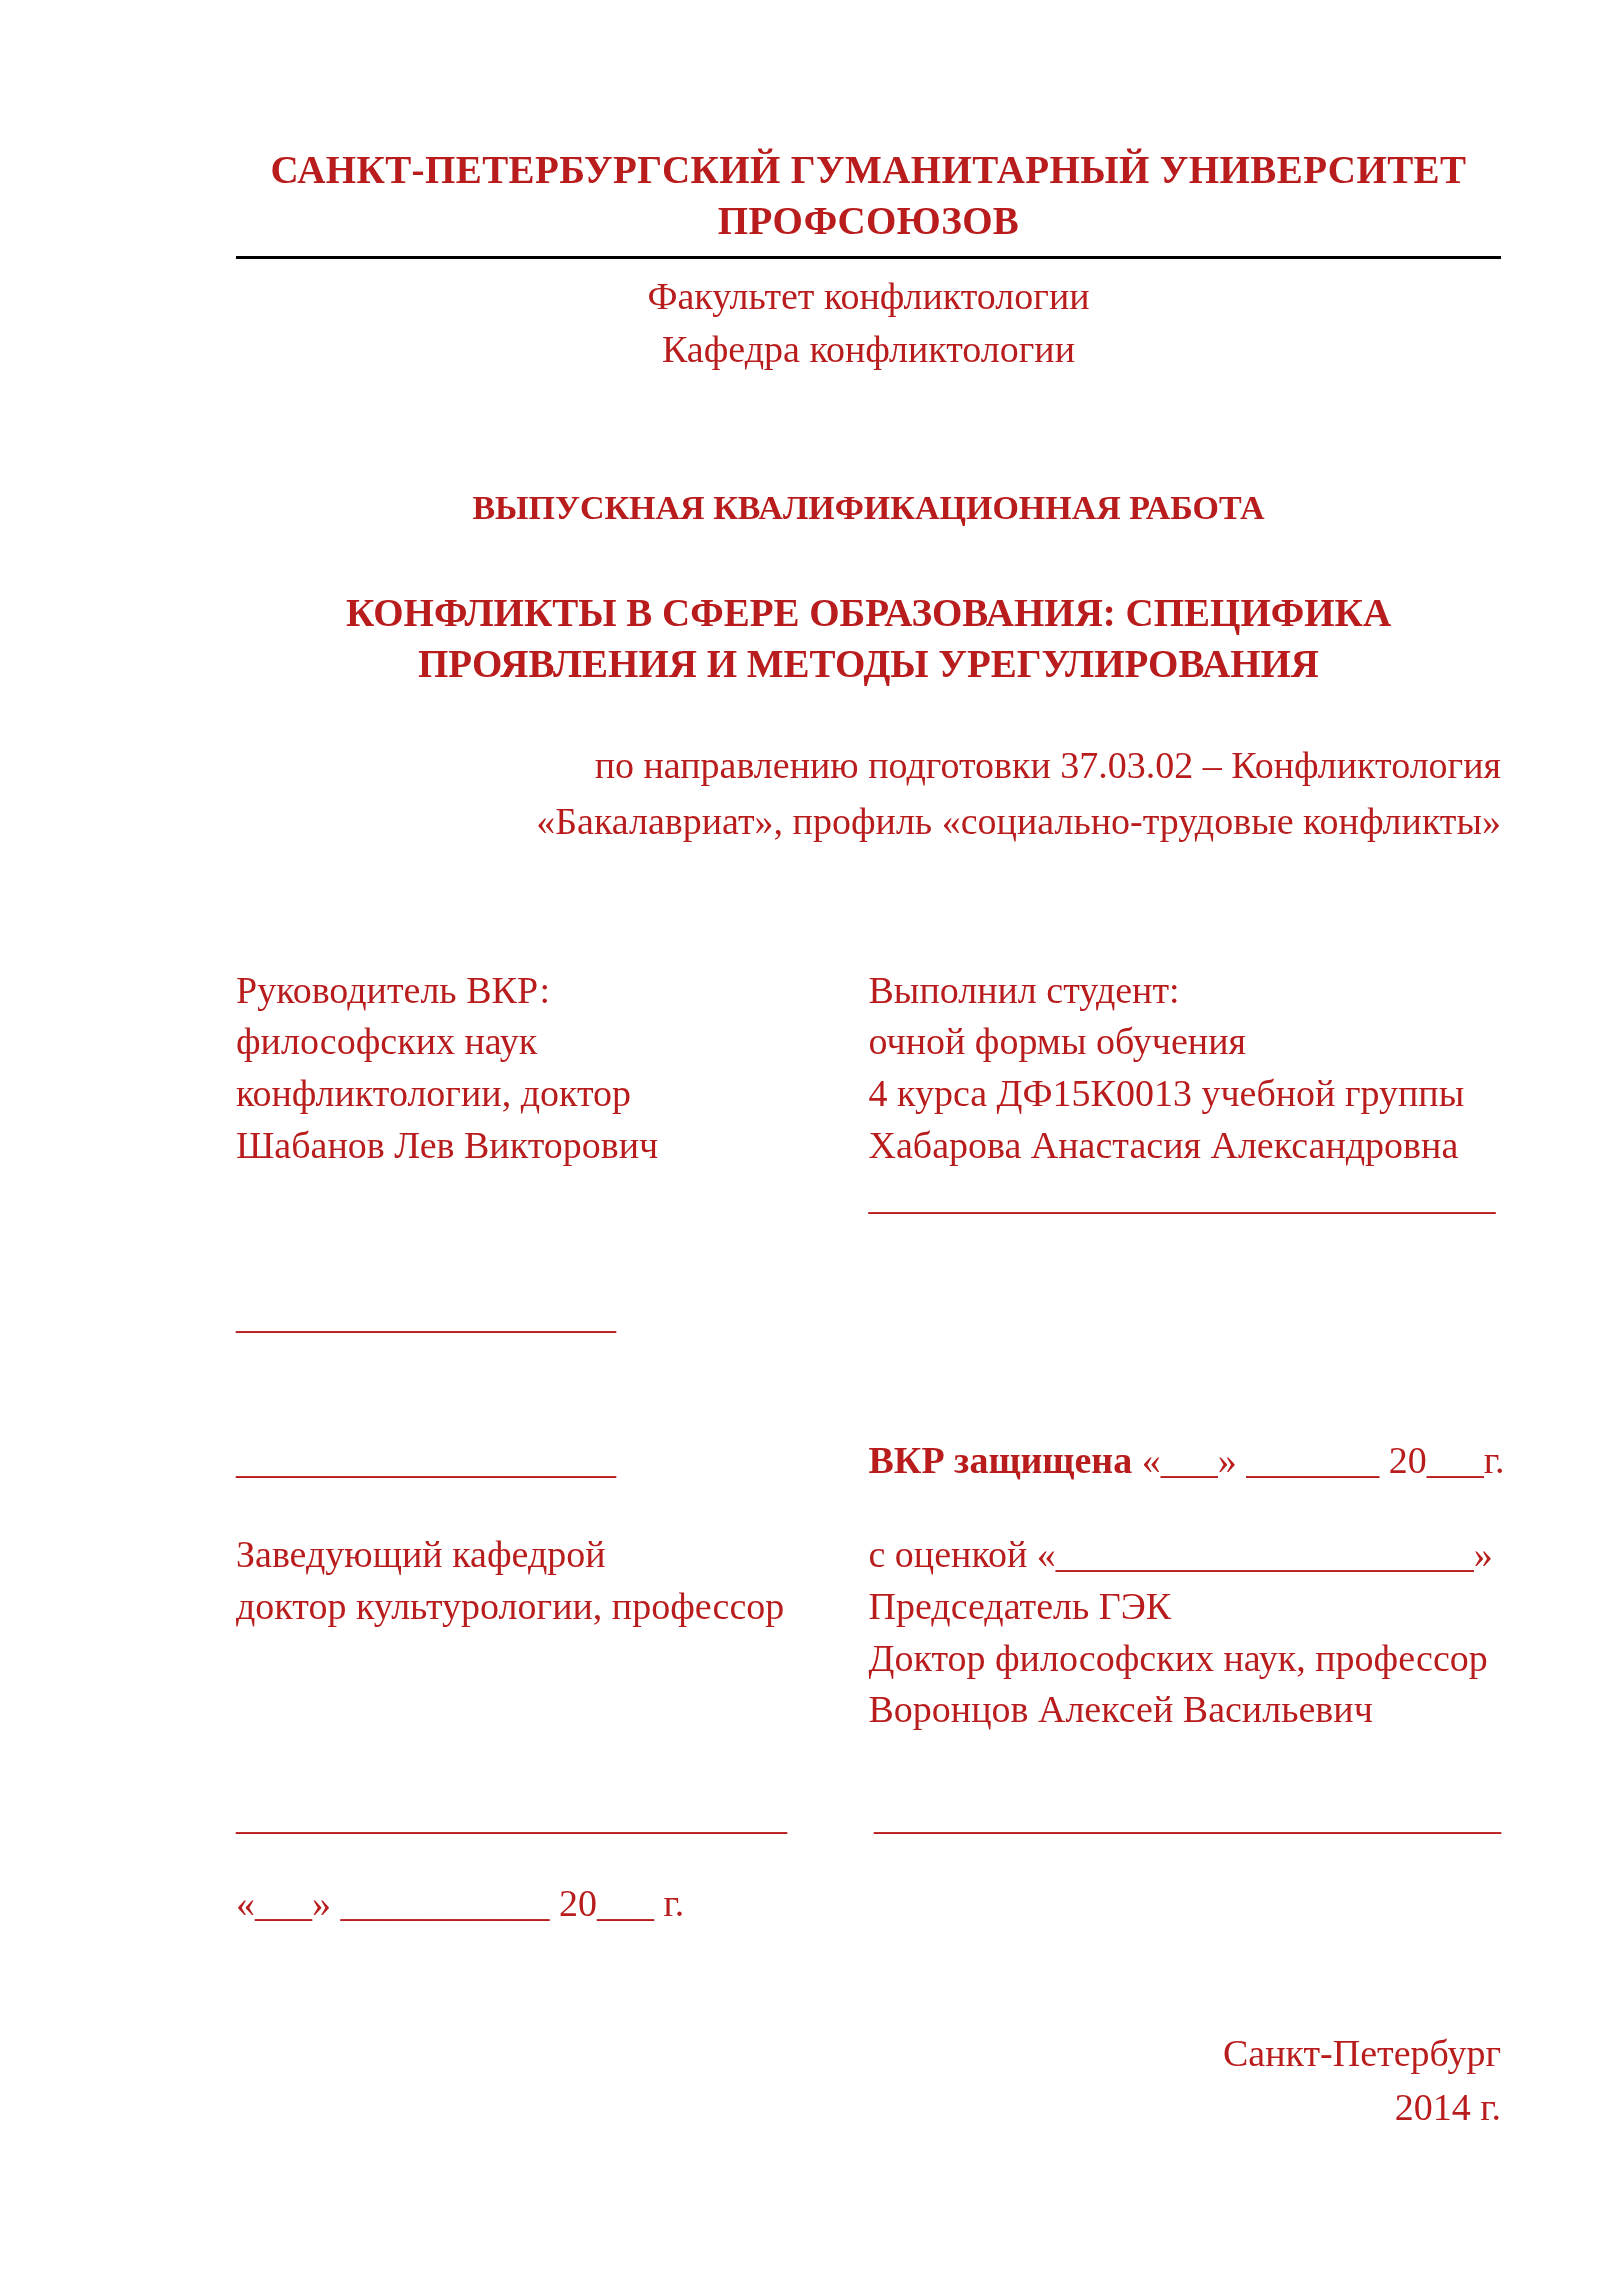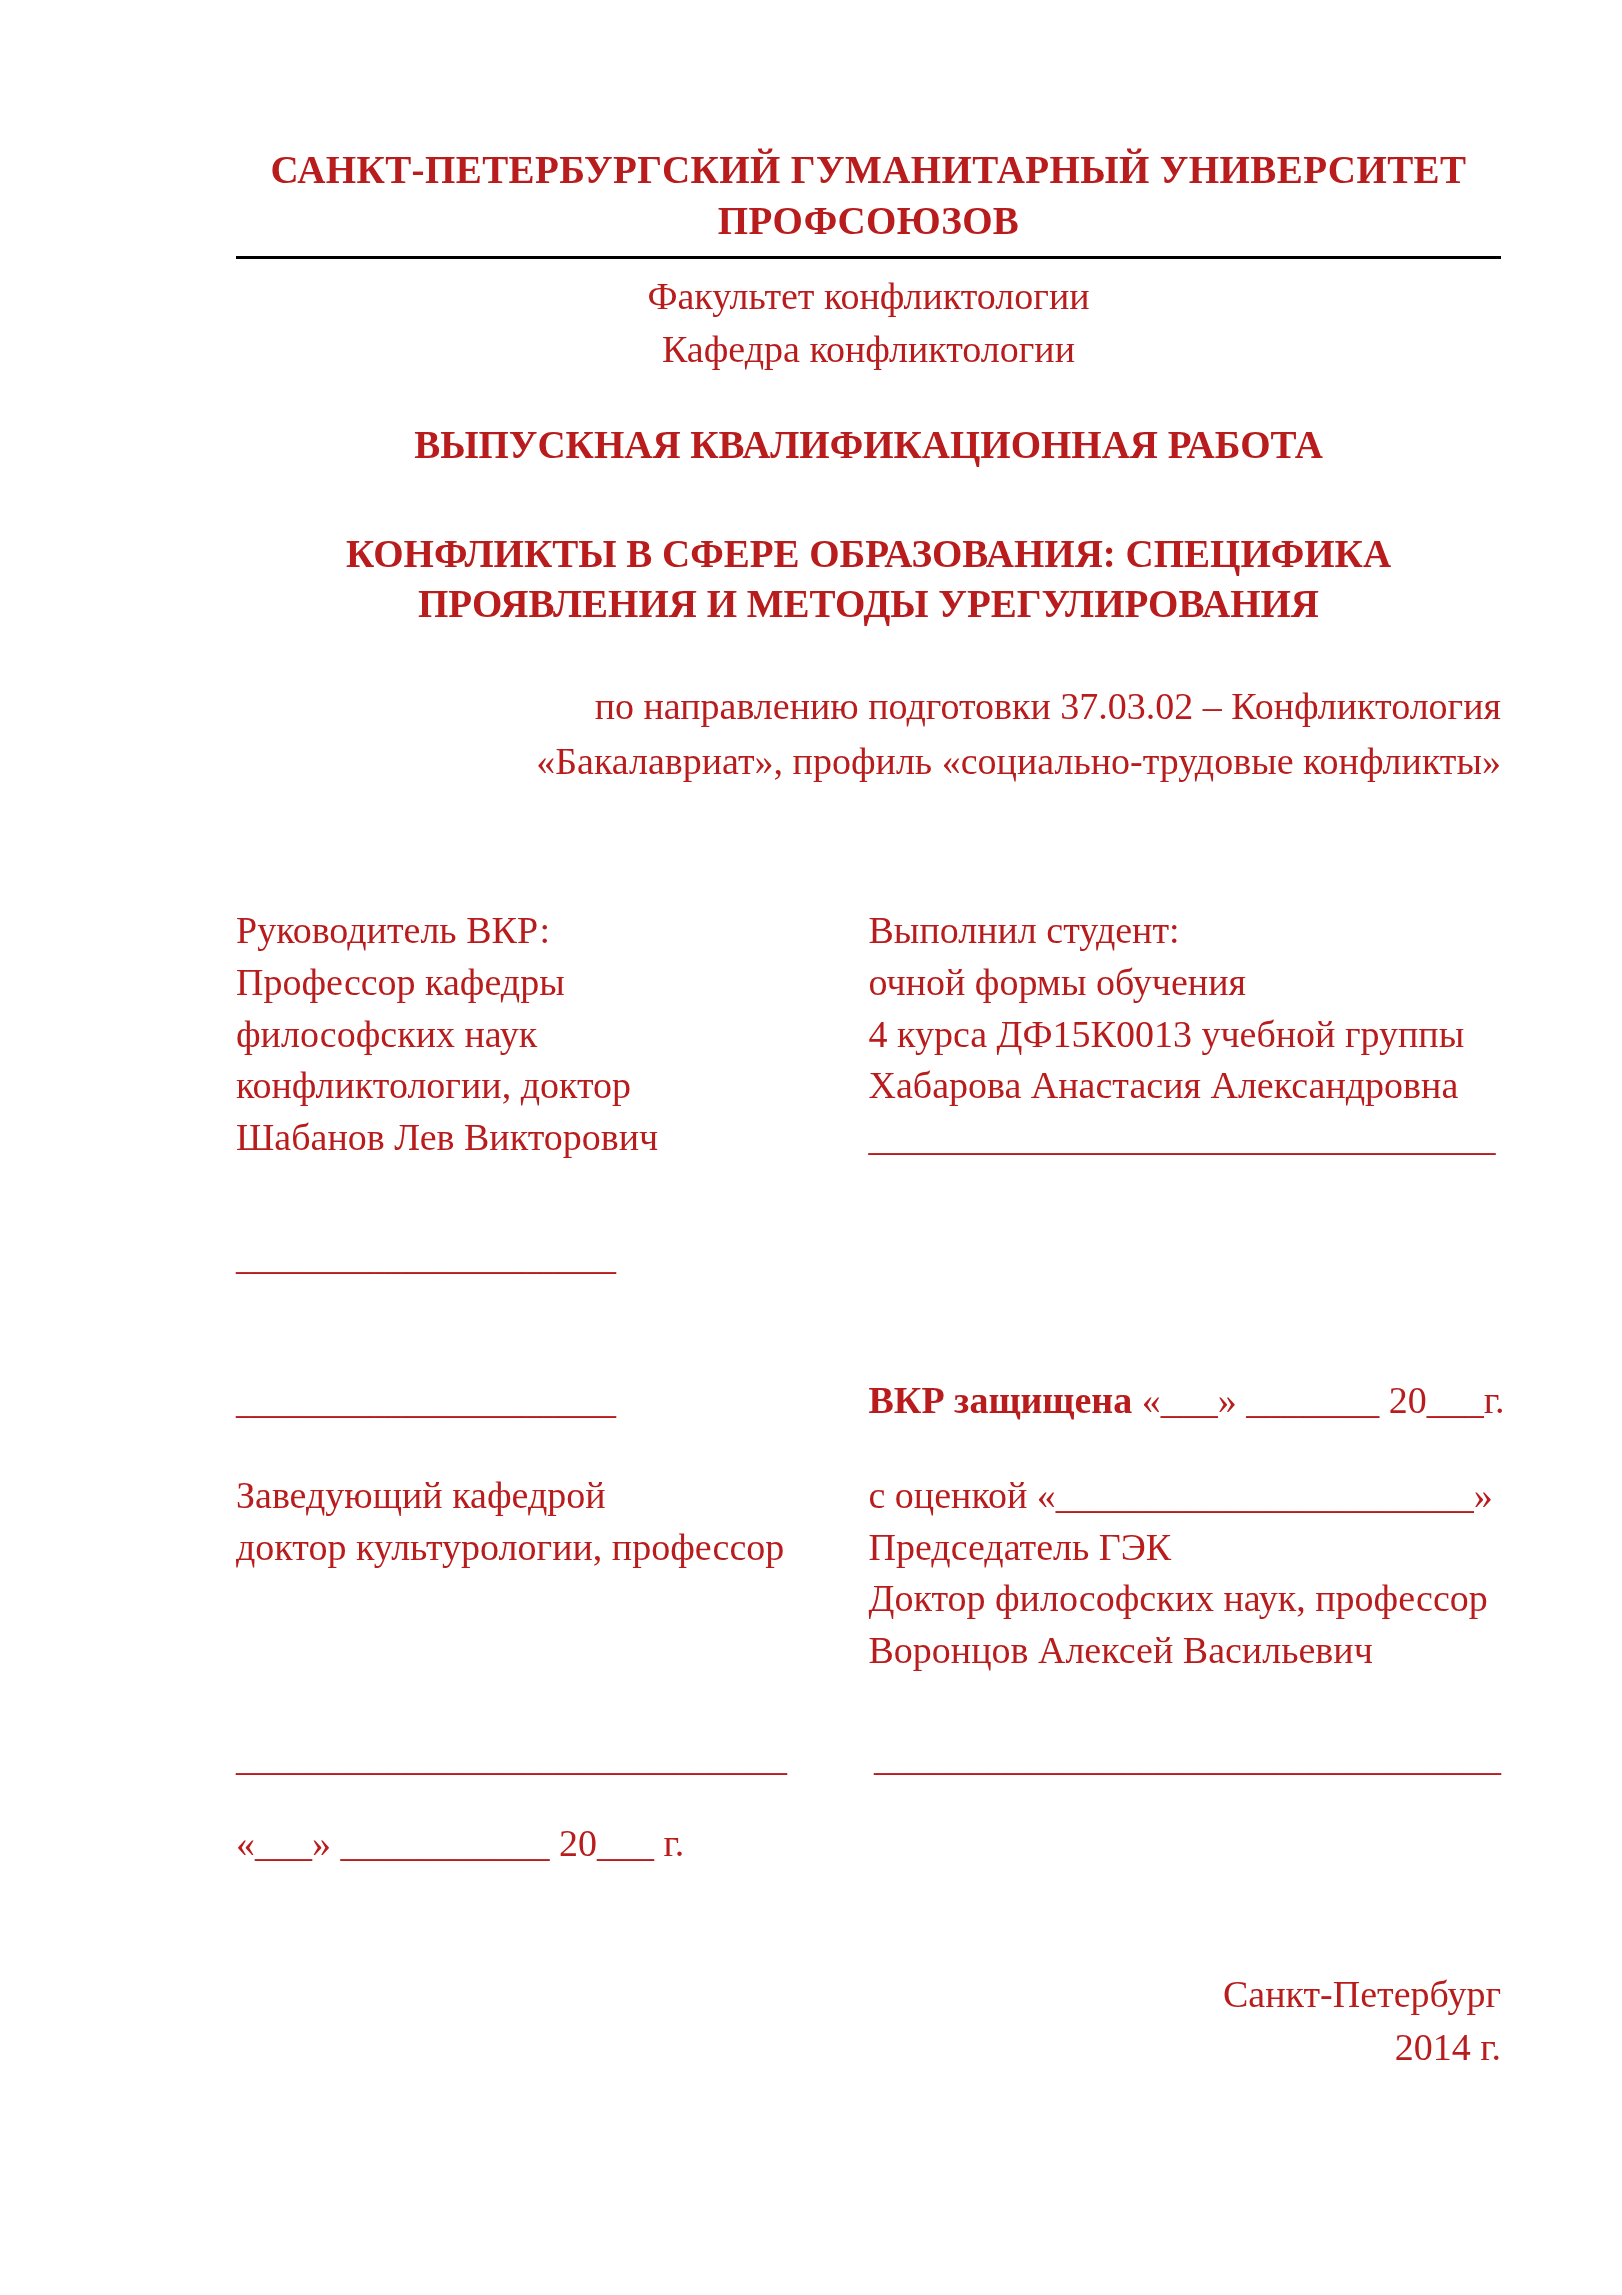--- a/index.html
+++ b/index.html
@@ -37,22 +37,22 @@
     letter-spacing: 0.4px;
   }
   .subheader {
     text-align: center;
     margin-top: 11px;
     line-height: 1.4;
   }
   .work-type {
     text-align: center;
     font-weight: bold;
-    font-size: 39px;
-    margin-top: 43px;
+    font-size: 34px;
+    margin-top: 109px;
   }
   .thesis-title {
     text-align: center;
     font-weight: bold;
     font-size: 39px;
     line-height: 1.3;
     margin-top: 57px;
   }
   .direction-block {
     text-align: right;
@@ -98,21 +98,20 @@
   <div class="direction-block">
     <div>по направлению подготовки 37.03.02 – Конфликтология</div>
     <div>«Бакалавриат», профиль «социально-трудовые конфликты»</div>
   </div>
 
   <div class="columns">
 
     <div class="row">
       <div class="cell">
         <div>Руководитель ВКР:</div>
-        <div>Профессор кафедры</div>
         <div>философских наук</div>
         <div>конфликтологии, доктор</div>
         <div>Шабанов Лев Викторович</div>
       </div>
       <div class="cell">
         <div>Выполнил студент:</div>
         <div>очной формы обучения</div>
         <div>4 курса ДФ15К0013 учебной группы</div>
         <div>Хабарова Анастасия Александровна</div>
         <div class="sig">_________________________________</div>

